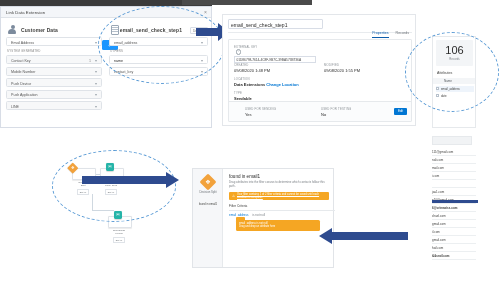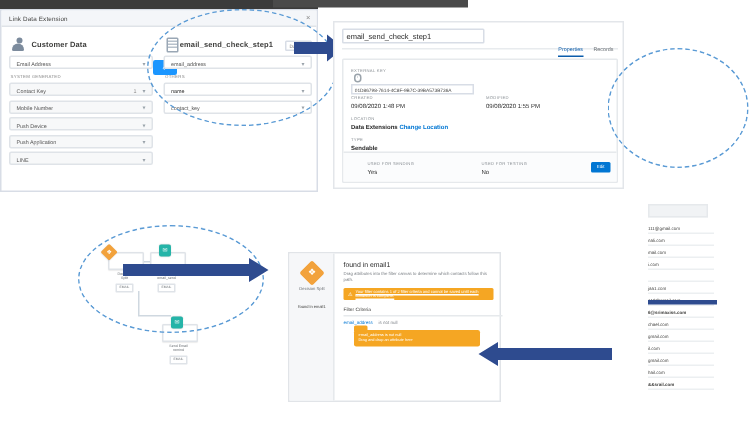--- a/index.html
+++ b/index.html
@@ -378,20 +378,38 @@
         </div>
         <div class="kv" style="left:92px;top:5px;">
           <div class="k txt-blur">USED FOR TESTING</div>
           <div class="v txt-blur">No</div>
         </div>
         <div id="edit-btn">Edit</div>
       </div>
     </div>
   </div>
 
+  <div id="recp">
+    <div id="rec-box">
+      <div id="rec-num">106</div>
+      <div id="rec-lbl">Records</div>
+    </div>
+    <div id="attr-lbl" class="txt-blur">Attributes</div>
+    <div id="attr-sub">
+      <span class="txt-blur">Name</span>
+    </div>
+    <div class="attr-row sel" style="top:49px;">
+      <span class="cb"></span>
+      <span class="t txt-blur">email_address</span>
+    </div>
+    <div class="attr-row" style="top:56px;">
+      <span class="cb"></span>
+      <span class="t txt-blur">date</span>
+    </div>
+  </div>
 
   <div class="ellipse" style="left:405px;top:32px;width:92px;height:78px;"></div>
 
   <div id="canvas">
     <div class="connector" style="left:10px;top:14px;width:24px;height:0.7px;"></div>
     <div class="connector" style="left:20px;top:34px;width:0.7px;height:16px;"></div>
     <div class="connector" style="left:20px;top:50px;width:22px;height:0.7px;"></div>
 
     <div class="node" style="left:0px;top:8px;">
       <div class="card"></div>

